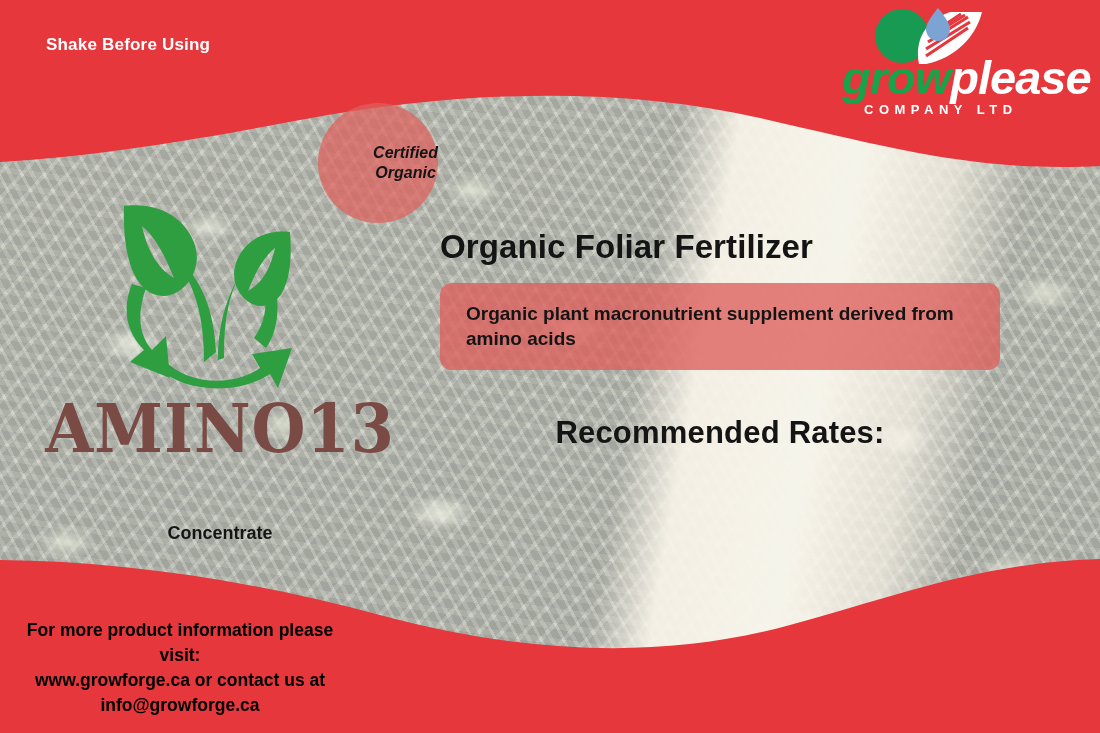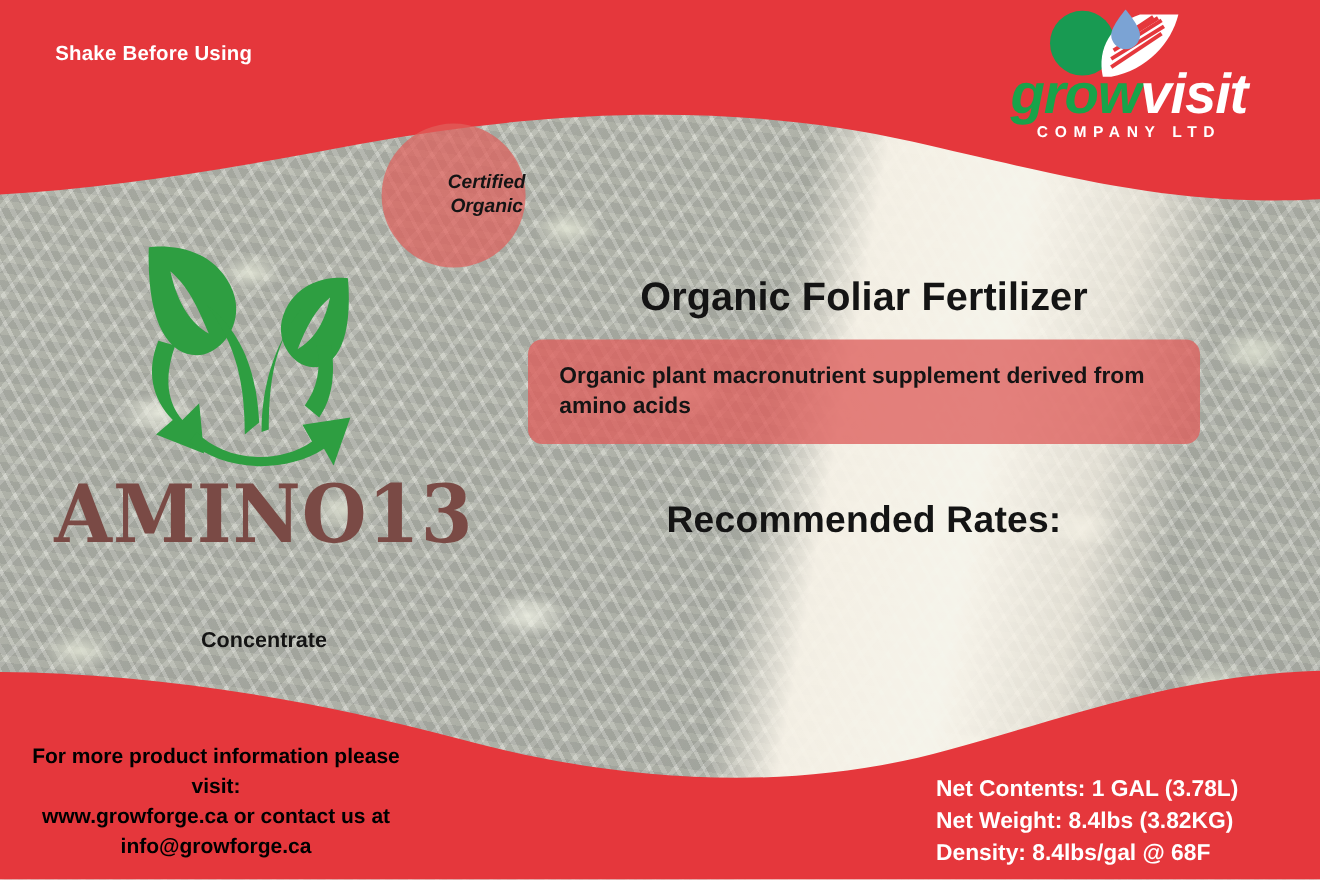--- a/index.html
+++ b/index.html
@@ -113,21 +113,21 @@
   }
   .concentrate{
     position:absolute;left:0;top:492px;width:440px;
     text-align:center;color:#141414;
     font-size:18px;font-weight:bold;margin-top:31px;
   }
 
   
   .prod-title{
     position:absolute;left:440px;top:228px;width:560px;
-    text-align:center;color:#141414;
+    text-align:left;color:#141414;
     font-size:33px;font-weight:bold;letter-spacing:.1px;
   }
   .desc-pill{
     position:absolute;left:440px;top:283px;width:560px;
     padding:18px 26px;box-sizing:border-box;
     background:rgba(222,95,92,.78);
     border-radius:12px;
     text-align:left;color:#141414;
     font-size:19px;font-weight:bold;line-height:1.34;
   }
@@ -173,21 +173,21 @@
       <path d="M55,58 C50,34 62,14 86,6 L118,6 C112,30 92,52 62,58 Z" fill="#ffffff"></path>
       <g stroke="#e5373c" stroke-width="3.2" fill="none">
         <path d="M62,50 L104,22"></path>
         <path d="M62,43 L106,16"></path>
         <path d="M64,36 L104,11"></path>
         <path d="M69,29 L101,9"></path>
         <path d="M76,22 L97,8"></path>
       </g>
       <path d="M74,2 C74,2 62,16 62,23 a12,12 0 0 0 24,0 C86,16 74,2 74,2 Z" fill="#7ba3d4"></path>
     </svg>
-    <div class="brand-word"><span class="brand-grow">grow</span><span class="brand-forge">visit</span></div>
+    <div class="brand-word"><span class="brand-grow">grow</span><span class="brand-forge">please</span></div>
     <div class="brand-sub">COMPANY LTD</div>
   </div>
 
   <div class="badge">
     <div class="badge-text">
       <span>Certified</span><br>
       <span>Organic</span>
     </div>
   </div>
 
@@ -223,19 +223,14 @@
     <div class="rates-title">Recommended Rates:</div>
   </div>
 
   <div class="contact">
     <span>For more product information please</span><br>
     <span>visit:</span><br>
     <span>www.growforge.ca or contact us at</span><br>
     <span>info@growforge.ca</span>
   </div>
 
-  <div class="netinfo">
-    <div>Net Contents: 1 GAL (3.78L)</div>
-    <div>Net Weight: 8.4lbs (3.82KG)</div>
-    <div>Density: 8.4lbs/gal @ 68F</div>
-  </div>
 
 </div>
 
 </body></html>

